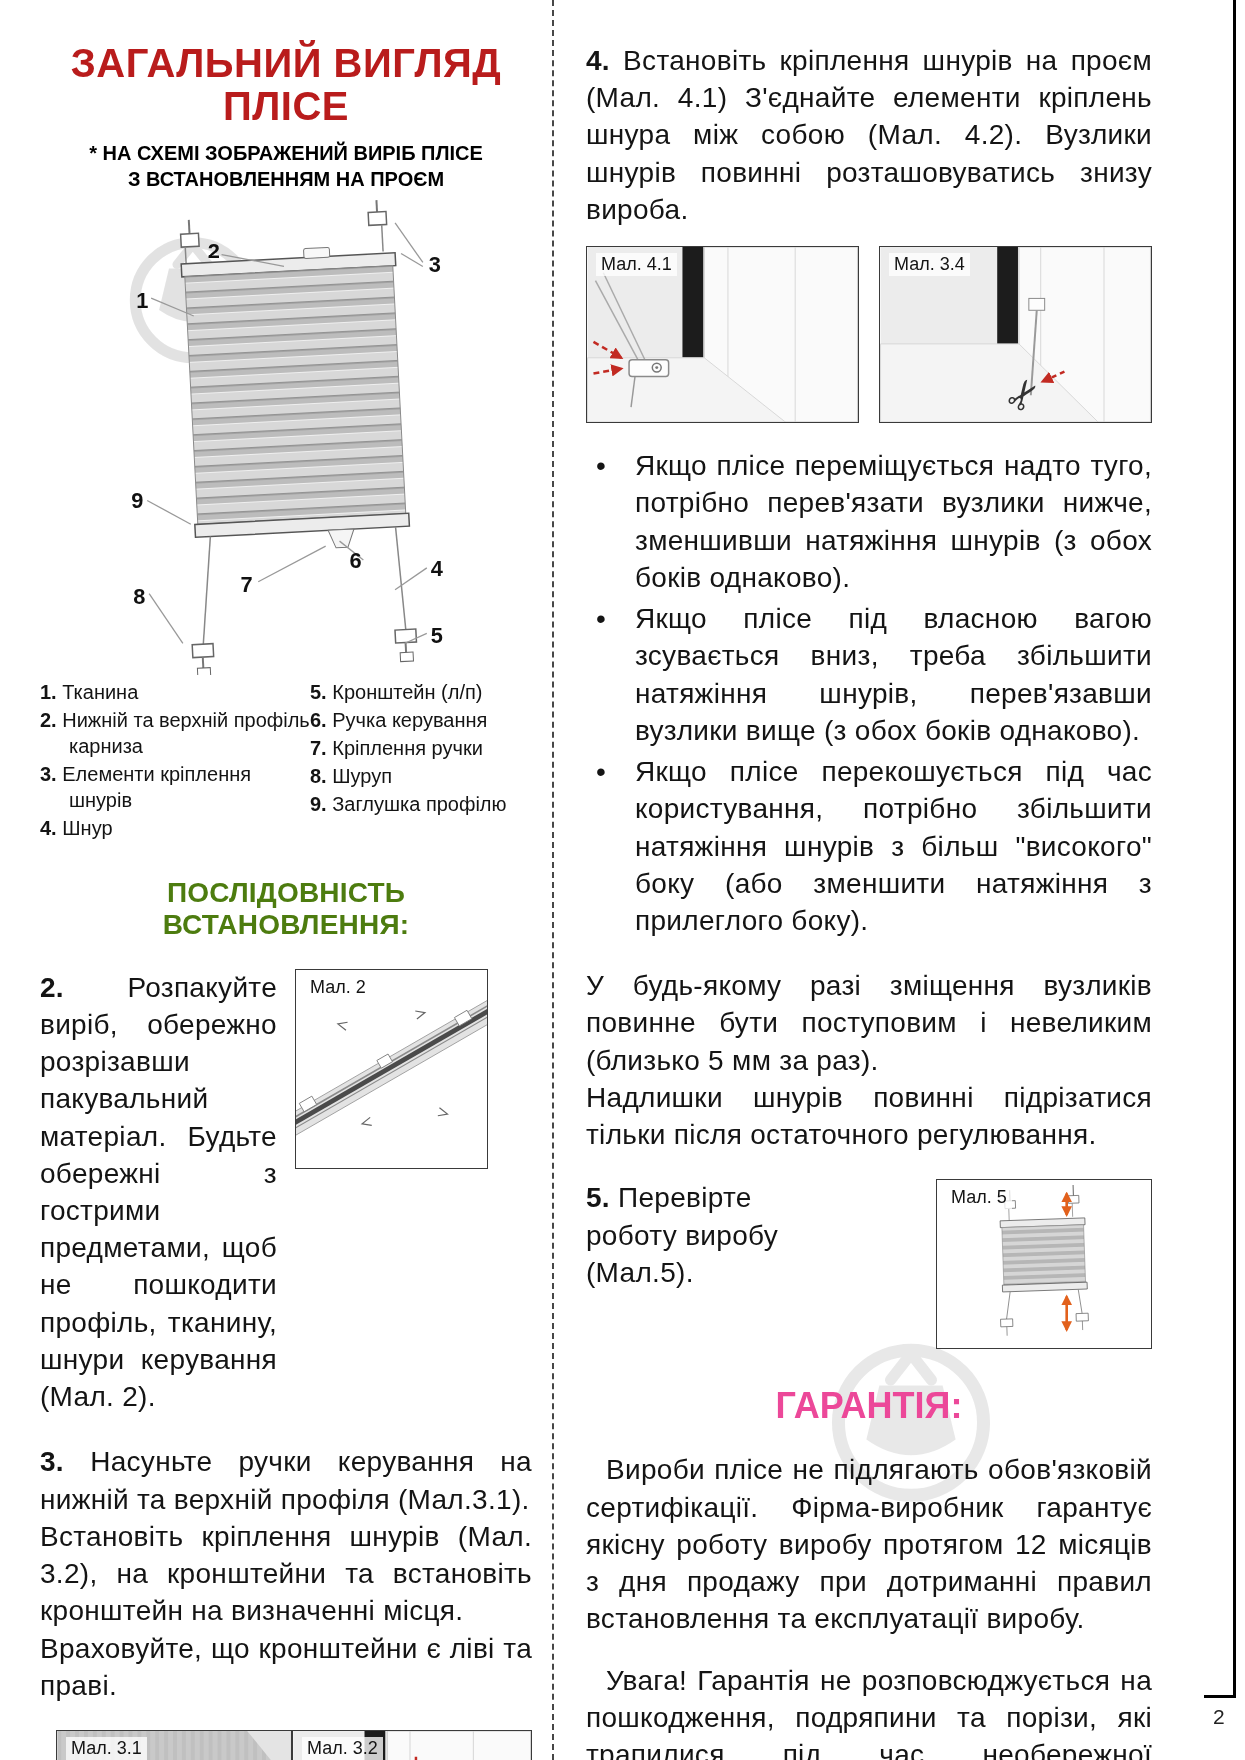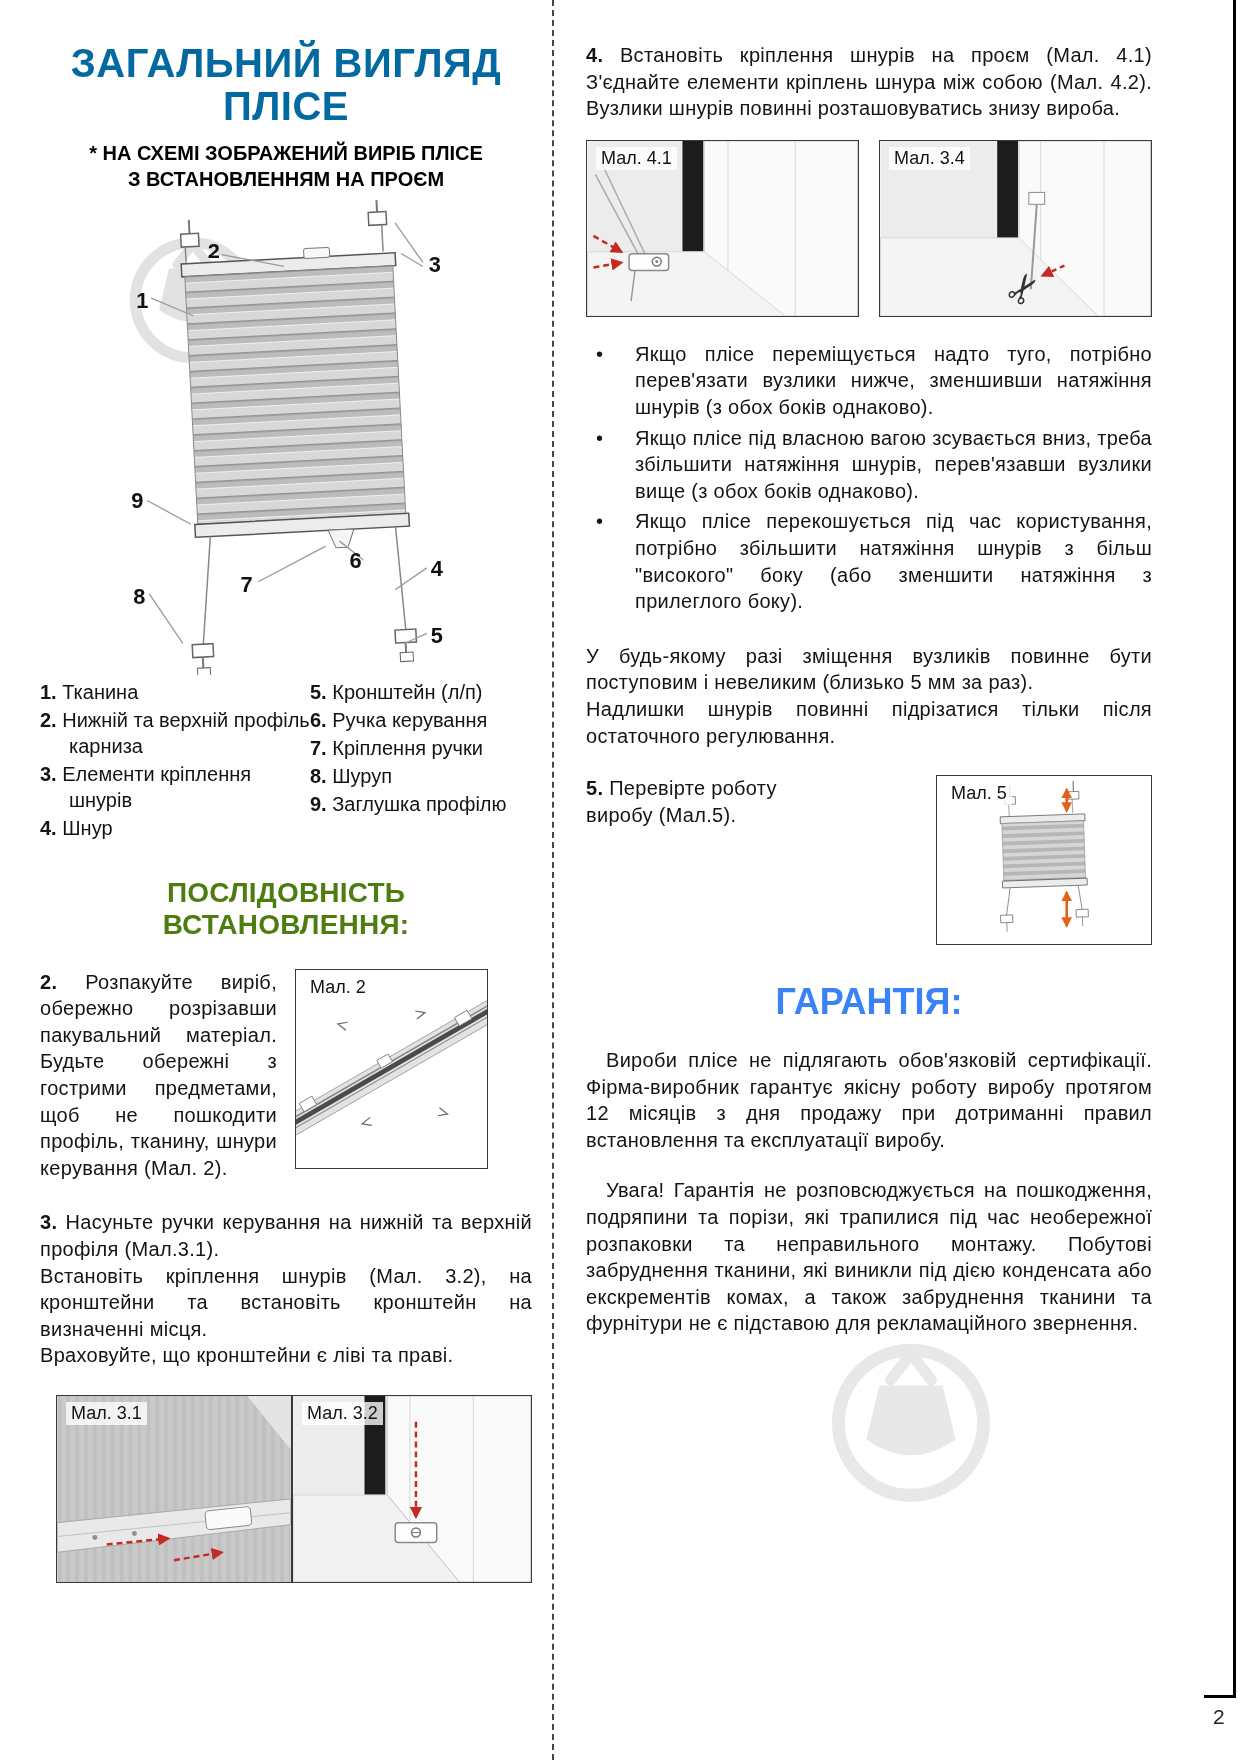--- a/index.html
+++ b/index.html
@@ -10,26 +10,26 @@
   }
   .divider { position:absolute; left:552px; top:0; height:1760px; border-left:2px dashed #474747; }
   .edge-line { position:absolute; left:1233px; top:0; width:3px; height:1697px; background:#000; }
   .corner-tick { position:absolute; left:1204px; top:1695px; width:32px; height:3px; background:#000; }
   .page-num { position:absolute; left:1213px; top:1705px; font-size:21px; color:#222; }
 
   .col { position:absolute; top:42px; z-index:1; }
   .col-left { left:40px; width:492px; }
   .col-right { left:586px; width:566px; }
 
-  .h1 { font-size:40px; font-weight:800; color:#0369a1; text-align:center; line-height:1.08; letter-spacing:.5px; }
+  .h1 { font-size:40px; font-weight:800; color:#b91c1c; text-align:center; line-height:1.08; letter-spacing:.5px; }
   .subtitle { margin-top:13px; font-size:20px; font-weight:700; color:#000; text-align:center; line-height:1.28; }
   .h2 { margin-top:34px; font-size:28px; font-weight:800; color:#4d7c0f; text-align:center; letter-spacing:.2px; }
-  .h2-warranty { margin-top:36px; font-size:36px; font-weight:800; color:#3b82f6; text-align:center; }
-
-  .body { font-size:20px; line-height:1.33; text-align:justify; letter-spacing:.3px; }
+  .h2-warranty { margin-top:36px; font-size:36px; font-weight:800; color:#ec4899; text-align:center; }
+
+  .body { font-size:28px; line-height:1.33; text-align:justify; letter-spacing:.3px; }
   .stepnum { font-weight:700; }
 
   .main-diagram { display:block; width:492px; height:476px; margin-top:6px; }
 
   .legend { display:flex; margin-top:4px; font-size:20px; line-height:1.3; }
   .legend-col1 { width:270px; }
   .legend-col2 { width:222px; }
   .legend-item { padding-left:29px; text-indent:-29px; margin-bottom:2px; }
   .legend-item b { font-weight:700; }
 

